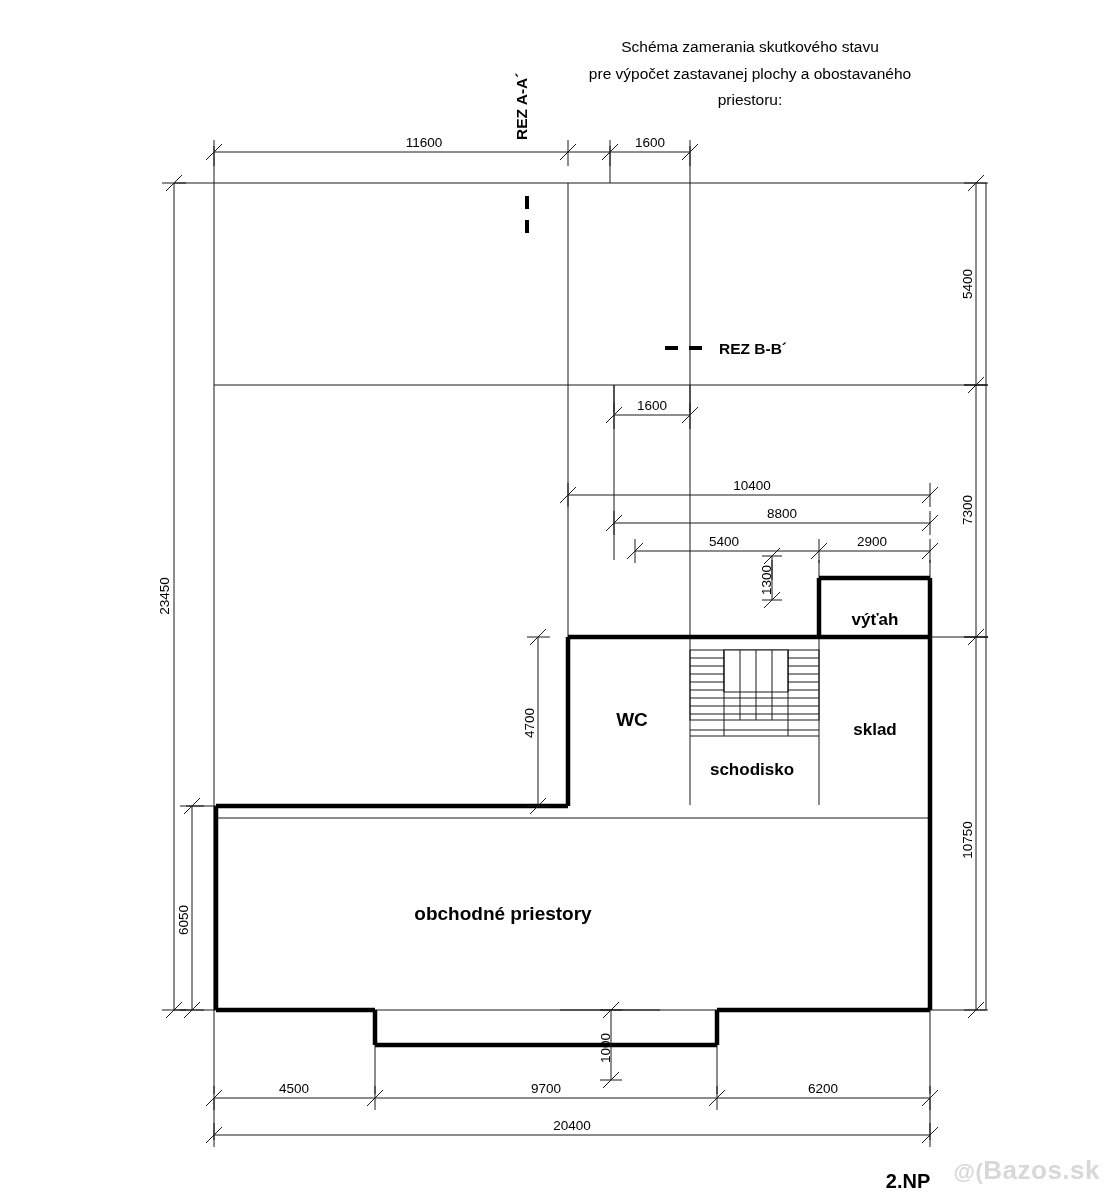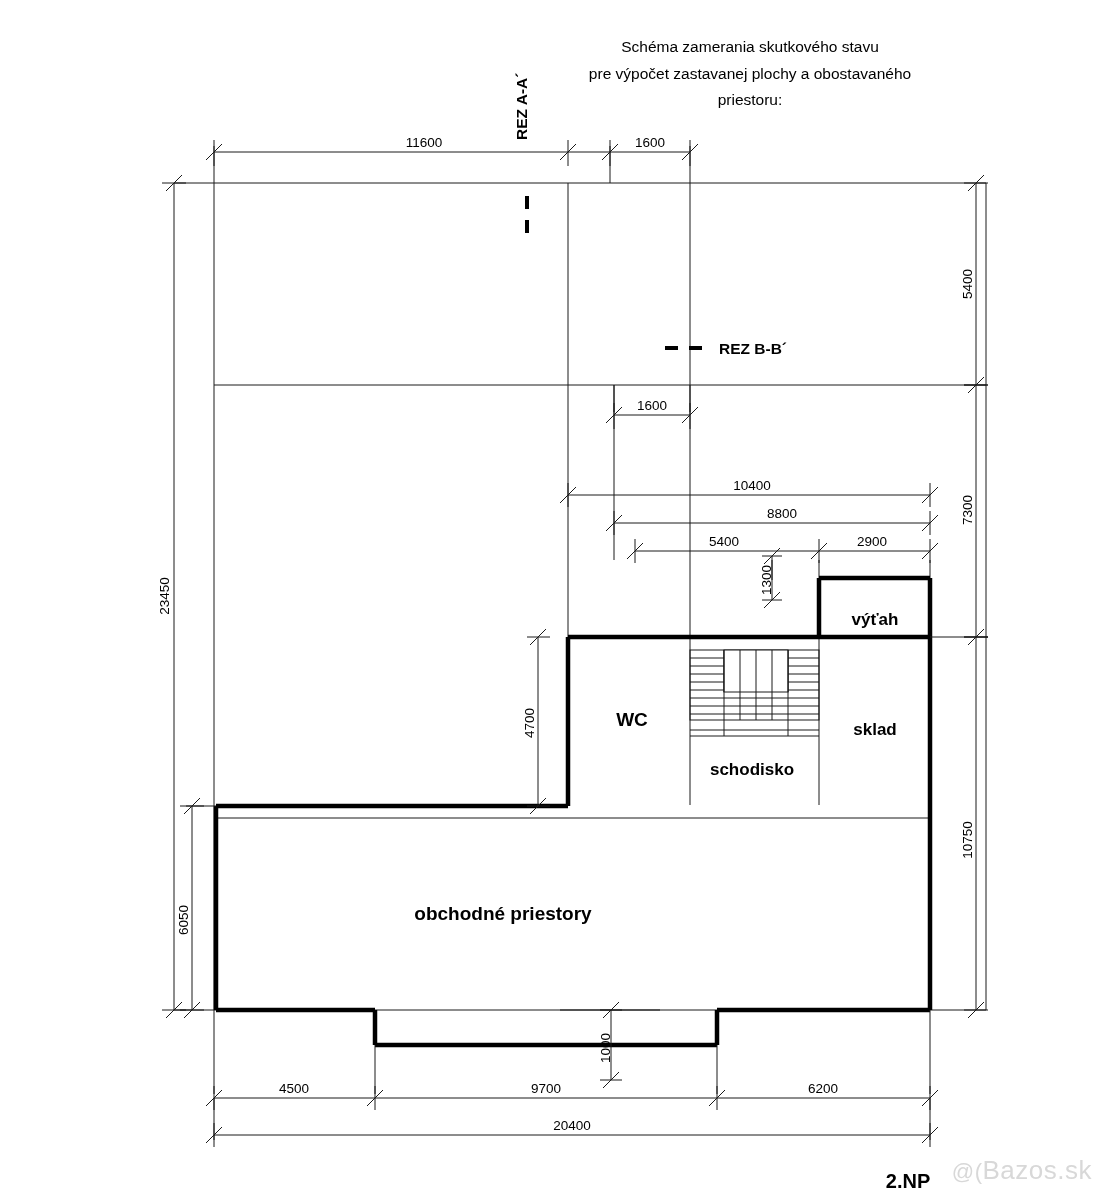--- a/index.html
+++ b/index.html
@@ -33,26 +33,26 @@
   .dash { stroke: #000000; stroke-width: 4; fill: none; stroke-dasharray: 13 11; }
   text { font-family: "Liberation Sans", sans-serif; fill: #000000; }
   .t-title { font-size: 15.5px; }
   .t-dim { font-size: 13.5px; }
   .t-room { font-size: 19px; font-weight: bold; }
   .t-room-sm { font-size: 17px; font-weight: bold; }
   .t-sec { font-size: 15.5px; font-weight: bold; }
   .t-floor { font-size: 20px; font-weight: bold; }
   .wm {
     position: absolute;
-    right: 28px;
+    right: 20px;
     bottom: 14px;
     font-size: 26px;
     color: #d8d8d8;
     letter-spacing: 0.5px;
-    font-weight: normal;
+    font-weight: bold;
     user-select: none;
   }
   .wm .at { font-size: 22px; }
 </style>
 </head>
 <body>
 
 <div id="page">
 
   <svg id="plan" viewBox="0 0 1120 1200">

